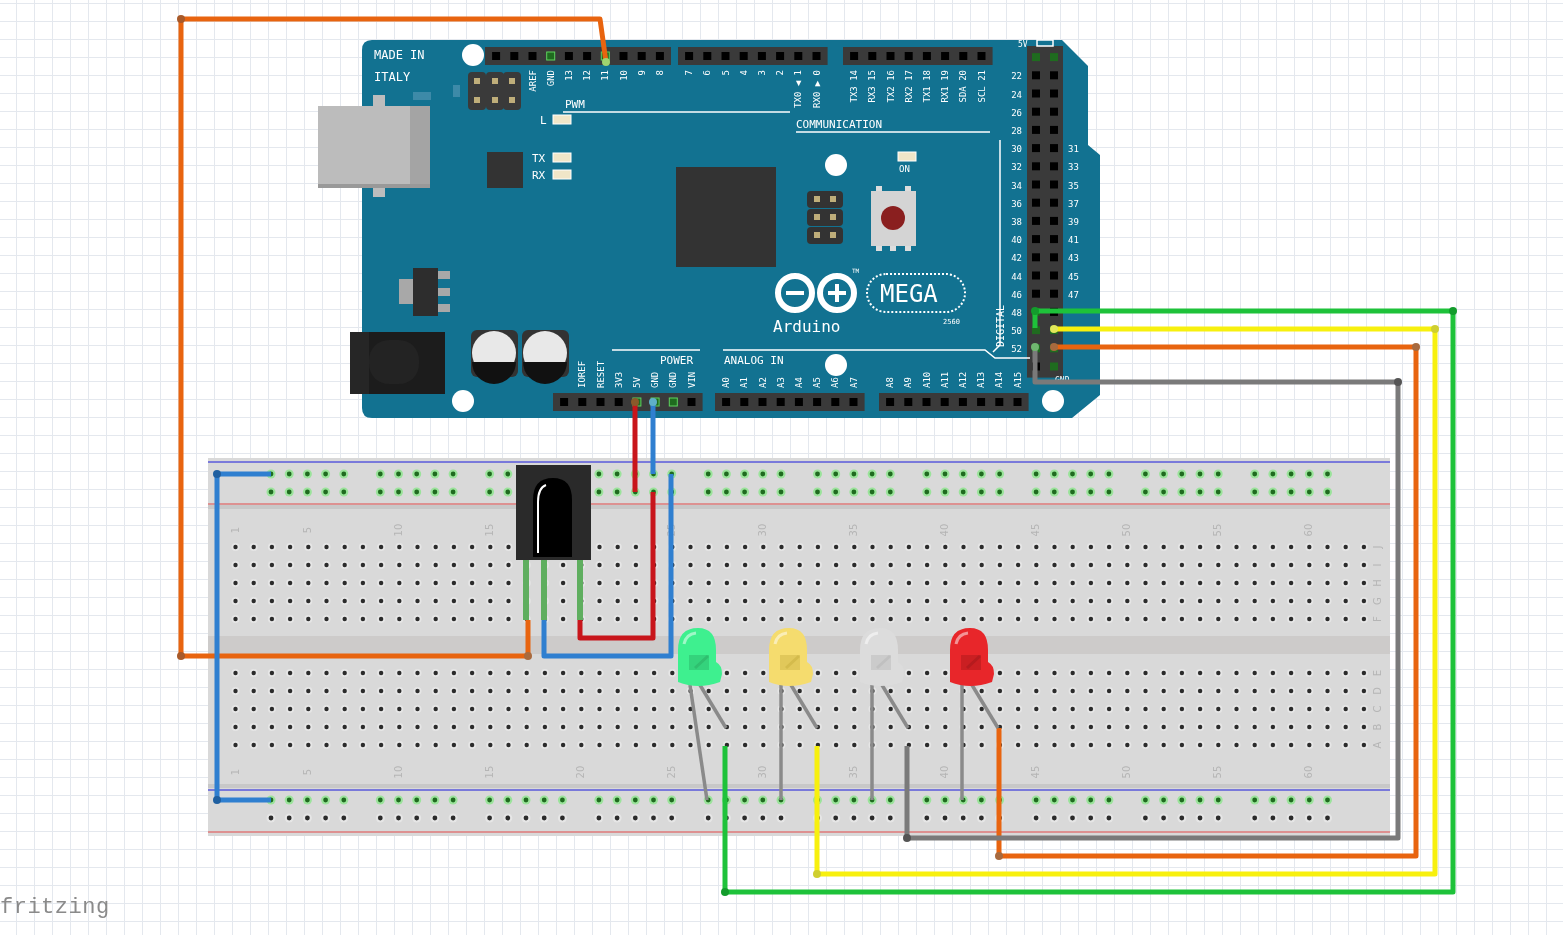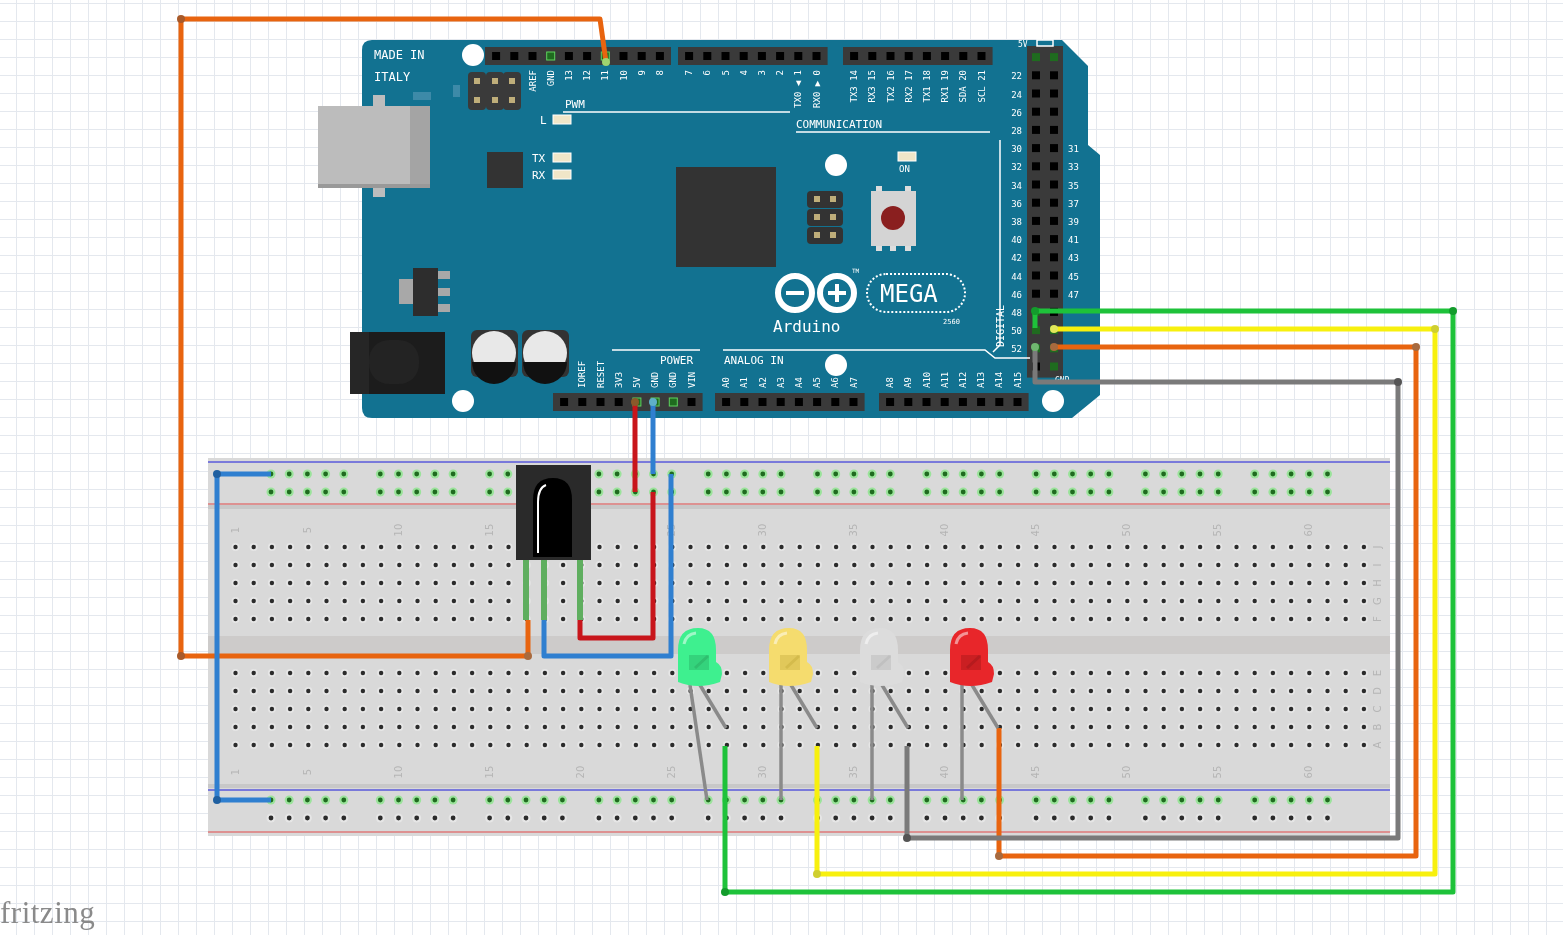--- a/index.html
+++ b/index.html
@@ -7,22 +7,22 @@
   #canvas { position: absolute; left: 0; top: 0; }
   .grid-bg {
     position: absolute; left: 0; top: 0; width: 1563px; height: 935px;
     background-image:
       linear-gradient(#e4e8ee 1px, transparent 1px),
       linear-gradient(90deg, #e4e8ee 1px, transparent 1px);
     background-size: 18px 18px;
     background-position: -2px 3px;
   }
   .brand {
-    position: absolute; left: 0; top: 895px; font-family: Liberation Serif, serif;
-    font-size: 31px; color: #8a8a8a; letter-spacing: 0.5px; text-align: center;
+    position: absolute; left: 0; top: 895px; font-family: Liberation Mono, monospace;
+    font-size: 22px; color: #8a8a8a; letter-spacing: 0.5px; text-align: center;
   }
   .silk { fill: #ffffff; font-family: "DejaVu Sans Mono", monospace; }
   .bbnum { fill: #b5b5b5; font-family: "DejaVu Sans", sans-serif; font-size: 10px; }
 </style>
 </head>
 <body>
 
 <div class="grid-bg"></div>
 
 <svg id="canvas" width="1563" height="935" viewBox="0 0 1563 935">

